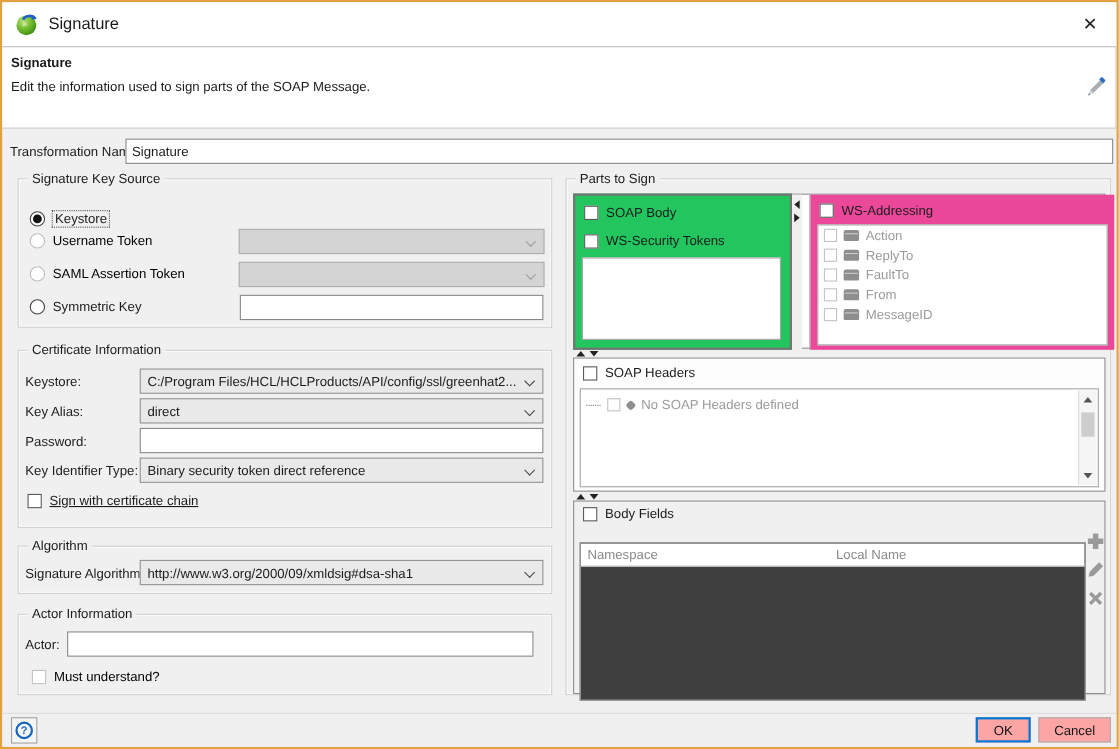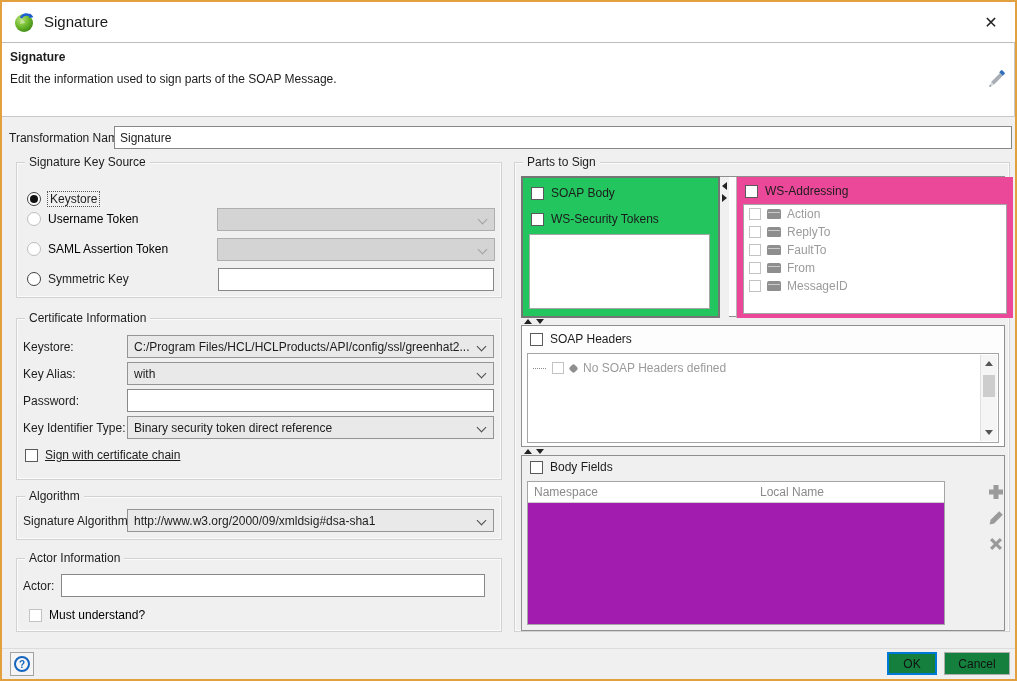--- a/index.html
+++ b/index.html
@@ -60,21 +60,21 @@
   .scrollbar { position:absolute; top:1px; right:1px; bottom:1px; width:17px; background:#f5f5f5; border-left:1px solid #e0e0e0; }
   .sb-thumb { position:absolute; left:2px; right:2px; top:20px; height:22px; background:#cdcdcd; }
   .table-hdr { position:absolute; left:0; top:0; right:0; height:21px; background:#fff; border-bottom:1px solid #cfcfcf; color:#8a8a8a; }
   .act-icon { position:absolute; width:16px; height:16px; }
   
   .footer { position:absolute; left:0; right:0; bottom:0; height:31px; border-top:1px solid #dcdcdc; background:#f0f0f0; }
   .help-btn { position:absolute; left:8px; top:3px; width:24px; height:24px; background:#f5f5f5; border:1px solid #a2a2a2;
     display:flex; align-items:center; justify-content:center; }
   .help-circle { width:16px; height:16px; border:2px solid #1565c0; border-radius:50%; color:#1565c0;
     font-size:10px; font-weight:bold; display:flex; align-items:center; justify-content:center; }
-  .btn { position:absolute; height:23px; background:#15803d; border:1px solid #adadad;
+  .btn { position:absolute; height:23px; background:#fca5a5; border:1px solid #adadad;
     display:flex; align-items:center; justify-content:center; font-size:12px; color:#111; }
   .btn.default { border:2px solid #0078d7; }
 </style>
 </head>
 <body>
 
 <div class="dialog">
 
   <div class="titlebar">
     <svg class="app-icon" viewBox="0 0 22 22">
@@ -141,21 +141,21 @@
     <span class="legend">Certificate Information</span>
 
     <span class="lbl" style="position:absolute;left:6px;top:21px;">Keystore:</span>
     <div class="combo" style="left:110px;top:16px;width:367px;text-align:center;">
       <span>C:/Program Files/HCL/HCLProducts/API/config/ssl/greenhat2...</span>
       <span class="chev"></span>
     </div>
 
     <span class="lbl" style="position:absolute;left:6px;top:48px;">Key Alias:</span>
     <div class="combo" style="left:110px;top:43px;width:367px;">
-      <span>with</span>
+      <span>direct</span>
       <span class="chev"></span>
     </div>
 
     <span class="lbl" style="position:absolute;left:6px;top:75px;">Password:</span>
     <input class="tfield" style="left: 110px; top: 70px; width: 367px;" value="">
 
     <span class="lbl" style="position:absolute;left:6px;top:102px;">Key Identifier Type:</span>
     <div class="combo" style="left:110px;top:97px;width:367px;">
       <span>Binary security token direct reference</span>
       <span class="chev"></span>
@@ -271,21 +271,21 @@
     <div style="position:absolute;left:6px;top:285px;width:484px;height:7px;">
       <span class="tri tri-up" style="left:3px;top:1px;"></span>
       <span class="tri tri-down" style="left:15px;top:1px;"></span>
     </div>
 
     <div class="section" style="left:6px;top:292px;width:484px;height:176px;background:#f0f0f0;">
       <div class="ctlrow" style="left:8px;top:3px;">
         <span class="cb"></span>
         <span class="lbl">Body Fields</span>
       </div>
-      <div class="listbox" style="left:5px;top:25px;width:418px;height:144px;background:#a21caf;">
+      <div class="listbox" style="left:5px;top:37px;width:460px;height:144px;background:#404040;">
         <div class="table-hdr">
           <span style="position:absolute;left:6px;top:3px;">Namespace</span>
           <span style="position:absolute;left:232px;top:3px;">Local Name</span>
         </div>
       </div>
       <svg class="act-icon" style="left:466px;top:28px;" viewBox="0 0 16 16">
         <path d="M5.5 1 h5 v4.5 H15 v5 h-4.5 V15 h-5 v-4.5 H1 v-5 h4.5 Z" fill="#9a9a9a"></path>
       </svg>
       <svg class="act-icon" style="left:466px;top:54px;" viewBox="0 0 16 16">
         <path d="M11.2 1.2 l3.6 3.6 -8.6 8.6 -4.6 1 1-4.6 Z" fill="#9a9a9a"></path>

